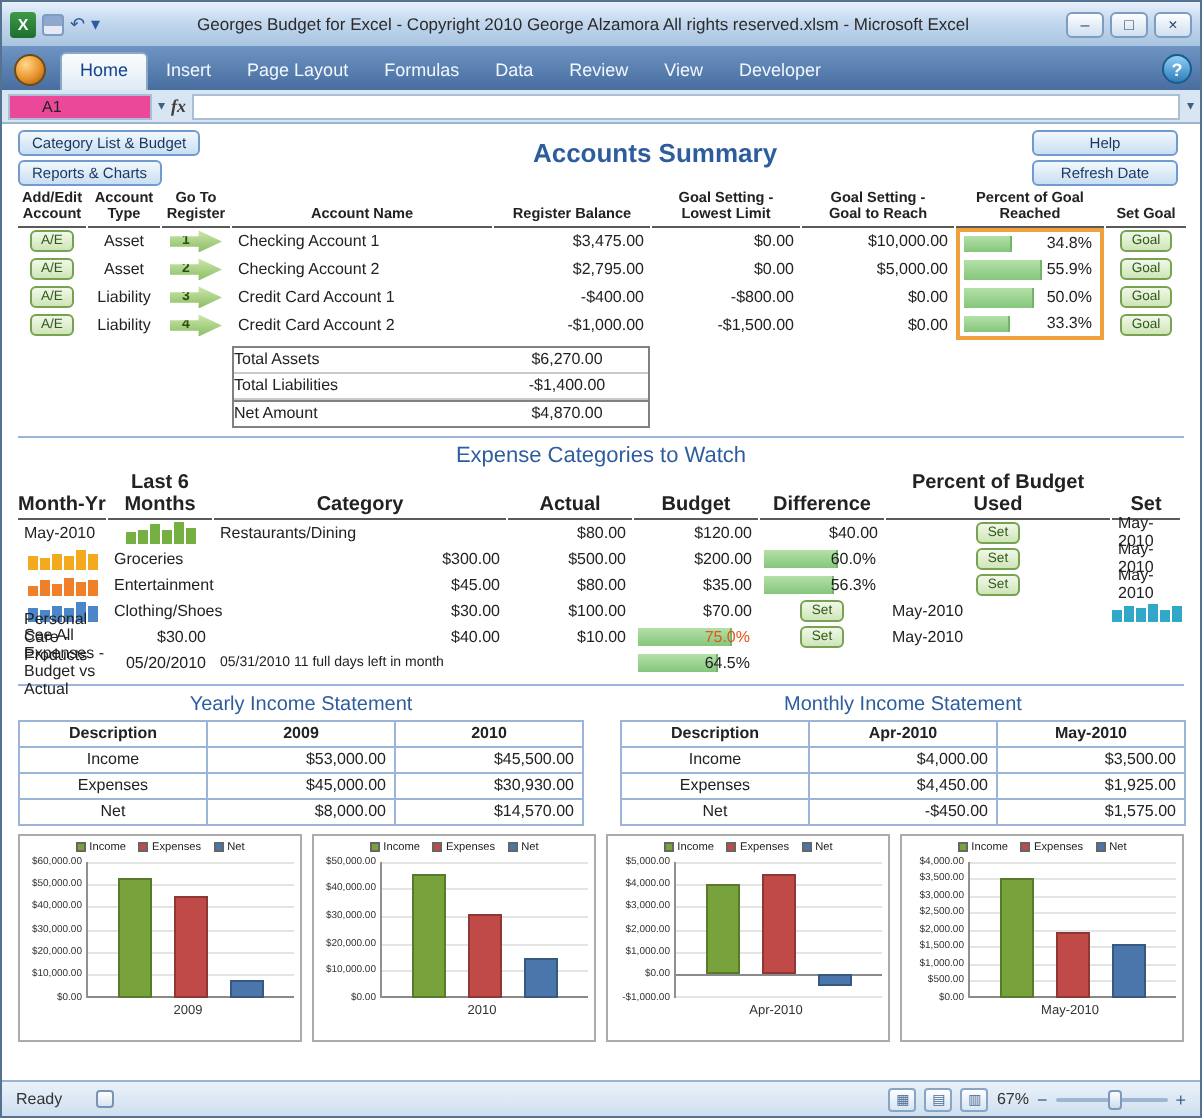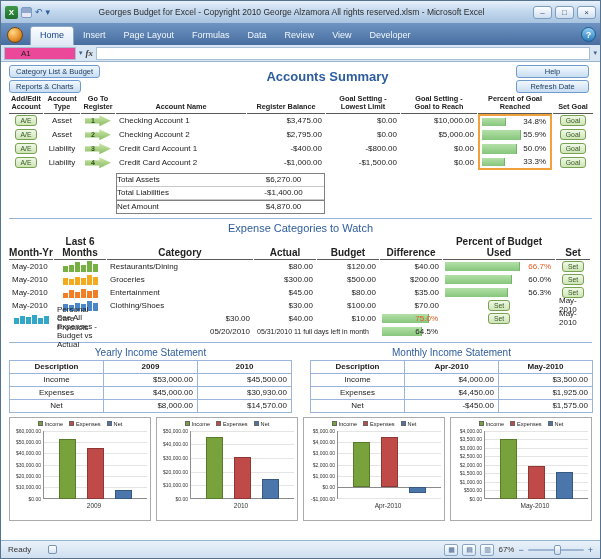--- a/index.html
+++ b/index.html
@@ -288,24 +288,20 @@
             <div class="spark-bar" style="height: 9.35px; background: rgb(118, 176, 67);"></div>
             <div class="spark-bar" style="height: 6.6px; background: rgb(118, 176, 67);"></div>
             <div class="spark-bar" style="height: 10.45px; background: rgb(118, 176, 67);"></div>
             <div class="spark-bar" style="height: 8.25px; background: rgb(118, 176, 67);"></div>
           </div>
         </div>
         <div class="exp-c left txt">Restaurants/Dining</div>
         <div class="exp-c right txt">$80.00</div>
         <div class="exp-c right txt">$120.00</div>
         <div class="exp-c right txt">$40.00</div>
-        <div class="exp-c pc">
-          <div class="fill" style="width: 66.7%;"></div>
-          <span class="pct-txt" style="color: rgb(226, 87, 27);">66.7%</span>
-        </div>
         <div class="exp-c center">
           <div class="btn-sm">Set</div>
         </div>
         <div class="exp-c left txt">May-2010</div>
         <div class="exp-c center">
           <div class="spark">
             <div class="spark-bar" style="height: 6.6px; background: rgb(242, 170, 30);"></div>
             <div class="spark-bar" style="height: 5.5px; background: rgb(242, 170, 30);"></div>
             <div class="spark-bar" style="height: 8.25px; background: rgb(242, 170, 30);"></div>
             <div class="spark-bar" style="height: 7.15px; background: rgb(242, 170, 30);"></div>

